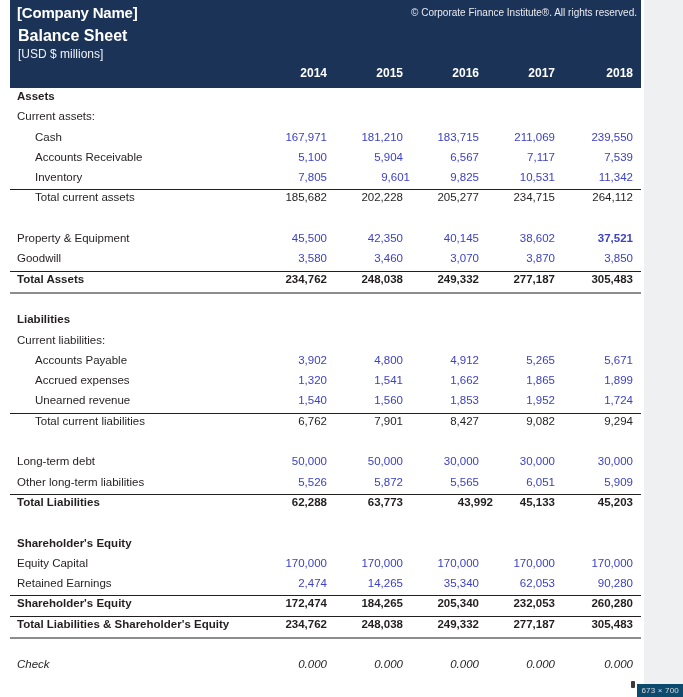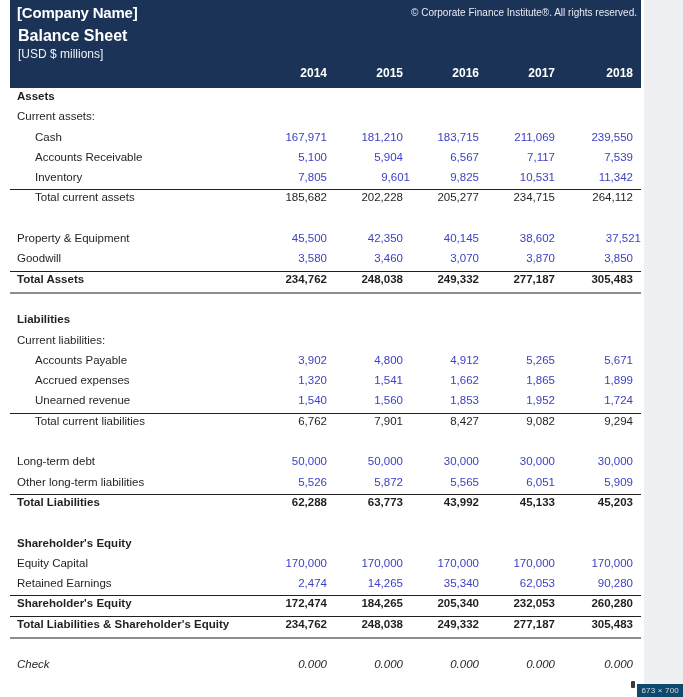--- a/index.html
+++ b/index.html
@@ -242,21 +242,21 @@
     </div>
 
     <div class="row spacer"></div>
 
     <div class="row">
       <div class="label indent1">Property &amp; Equipment</div>
       <div class="val" style="right:314px;width:70px;">45,500</div>
       <div class="val" style="right:238px;width:70px;">42,350</div>
       <div class="val" style="right:162px;width:70px;">40,145</div>
       <div class="val" style="right:86px;width:70px;">38,602</div>
-      <div class="val" style="right:0;width:70px;">37,521</div>
+      <div class="val" style="right:8px;width:70px;font-weight:bold;">37,521</div>
     </div>
 
     <div class="row">
       <div class="label indent1">Goodwill</div>
       <div class="val" style="right:314px;width:70px;">3,580</div>
       <div class="val" style="right:238px;width:70px;">3,460</div>
       <div class="val" style="right:162px;width:70px;">3,070</div>
       <div class="val" style="right:86px;width:70px;">3,870</div>
       <div class="val" style="right:8px;width:70px;">3,850</div>
     </div>
@@ -333,21 +333,21 @@
       <div class="val" style="right:238px;width:70px;">5,872</div>
       <div class="val" style="right:162px;width:70px;">5,565</div>
       <div class="val" style="right:86px;width:70px;">6,051</div>
       <div class="val" style="right:8px;width:70px;">5,909</div>
     </div>
 
     <div class="row rule-top-thin">
       <div class="label bold indent1">Total Liabilities</div>
       <div class="val bold" style="right:314px;width:70px;">62,288</div>
       <div class="val bold" style="right:238px;width:70px;">63,773</div>
-      <div class="val bold" style="right:162px;width:70px;">43,992</div>
+      <div class="val bold" style="right:148px;width:70px;">43,992</div>
       <div class="val bold" style="right:86px;width:70px;">45,133</div>
       <div class="val bold" style="right:8px;width:70px;">45,203</div>
     </div>
 
     <div class="row spacer"></div>
 
     <div class="row">
       <div class="label bold indent1">Shareholder's Equity</div>
     </div>
 

